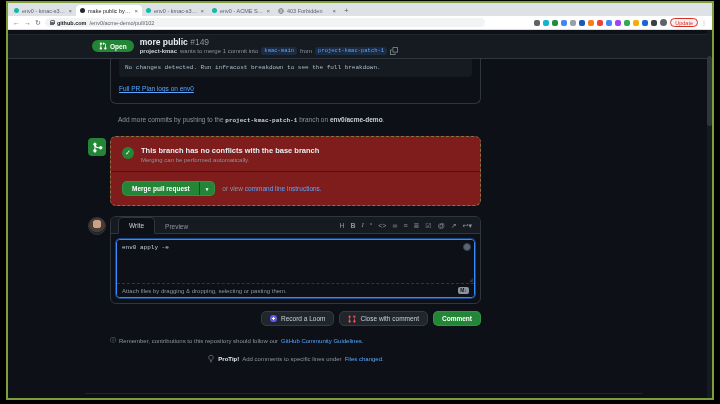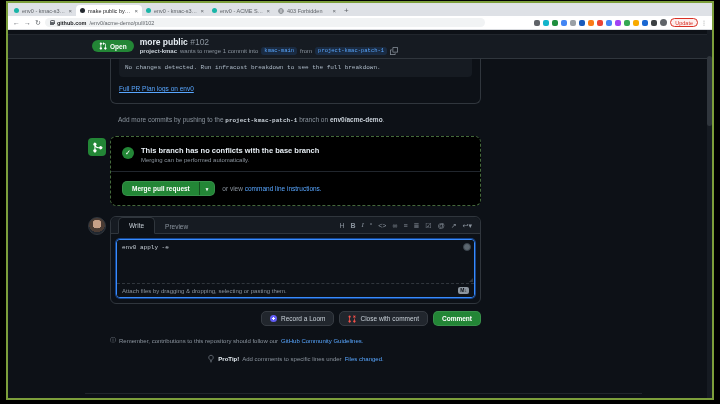--- a/index.html
+++ b/index.html
@@ -59,21 +59,21 @@
                font-family:"Liberation Mono","DejaVu Sans Mono",monospace; font-size:6px; color:#adbac7; }
   .plan-link { display:inline-block; margin-top:8px; font-size:6.5px; color:#58a6ff; }
 
   .push-hint { margin:12px 0 0 8px; font-size:6.5px; color:#8b949e; }
   .push-hint .mono-b { font-family:"Liberation Mono","DejaVu Sans Mono",monospace; font-weight:bold; color:#c9d1d9; font-size:6px; }
   .push-hint .bold { font-weight:bold; color:#c9d1d9; }
 
   .merge-sec { position:relative; margin-top:12px; }
   .merge-gutter { position:absolute; left:-22px; top:2px; width:18px; height:18px; background:#238636;
                   border-radius:4px; display:flex; align-items:center; justify-content:center; }
-  .merge-box { border:1px dashed rgba(126,194,110,0.55); border-radius:6px; background:#000000; }
+  .merge-box { border:1px dashed rgba(126,194,110,0.55); border-radius:6px; background:#7f1d1d; }
   .merge-head { display:flex; align-items:flex-start; gap:7px; padding:9px 11px 8px 11px; }
   .check-circ { width:12px; height:12px; border-radius:50%; background:#238636; color:#fff; font-size:7px;
                 display:flex; align-items:center; justify-content:center; flex:none; margin-top:1px; }
   .mb-title { font-size:7.5px; font-weight:bold; color:#e6edf3; }
   .mb-sub { font-size:6px; color:#8b949e; margin-top:2px; }
   .merge-actions { border-top:1px solid #21262d; padding:9px 11px; display:flex; align-items:center; gap:7px; }
   .merge-btn { display:inline-flex; background:#238636; border:1px solid rgba(240,246,252,0.1); border-radius:5px;
                color:#fff; font-size:6.5px; font-weight:bold; overflow:hidden; }
   .merge-btn .m-label { padding:3px 9px; }
   .merge-btn .m-caret { padding:3px 6px; border-left:1px solid rgba(2,10,4,0.45); font-size:5px; display:flex; align-items:center; }
@@ -198,21 +198,21 @@
     <div class="sticky-head">
       <span class="open-badge">
         <svg width="8" height="8" viewBox="0 0 16 16" fill="#fff">
             <path d="M1.5 3.25a2.25 2.25 0 1 1 3 2.122v5.256a2.251 2.251 0 1 1-1.5 0V5.372A2.25 2.25 0 0 1 1.5 3.25Zm5.677-.177L9.573.677A.25.25 0 0 1 10 .854V2.5h1A2.5 2.5 0 0 1 13.5 5v5.628a2.251 2.251 0 1 1-1.5 0V5a1 1 0 0 0-1-1h-1v1.646a.25.25 0 0 1-.427.177L7.177 3.427a.25.25 0 0 1 0-.354Z"></path>
           </svg>
         <span>Open</span>
       </span>
       <div>
         <div class="title-line">
           <span>more public</span>
-          <span class="pr-num">#102</span>
+          <span class="pr-num">#149</span>
         </div>
         <div class="sub-line">
           <span class="author">project-kmac</span>
           <span>wants to merge 1 commit into</span>
           <span class="branch-pill">kmac-main</span>
           <span>from</span>
           <span class="branch-pill">project-kmac-patch-1</span>
           <svg width="8" height="8" viewBox="0 0 16 16" fill="#8b949e">
               <path d="M0 6.75C0 5.784.784 5 1.75 5h1.5a.75.75 0 0 1 0 1.5h-1.5a.25.25 0 0 0-.25.25v7.5c0 .138.112.25.25.25h7.5a.25.25 0 0 0 .25-.25v-1.5a.75.75 0 0 1 1.5 0v1.5A1.75 1.75 0 0 1 9.25 16h-7.5A1.75 1.75 0 0 1 0 14.25Z"></path>
               <path d="M5 1.75C5 .784 5.784 0 6.75 0h7.5C15.216 0 16 .784 16 1.75v7.5A1.75 1.75 0 0 1 14.25 11h-7.5A1.75 1.75 0 0 1 5 9.25Zm1.75-.25a.25.25 0 0 0-.25.25v7.5c0 .138.112.25.25.25h7.5a.25.25 0 0 0 .25-.25v-7.5a.25.25 0 0 0-.25-.25Z"></path>

